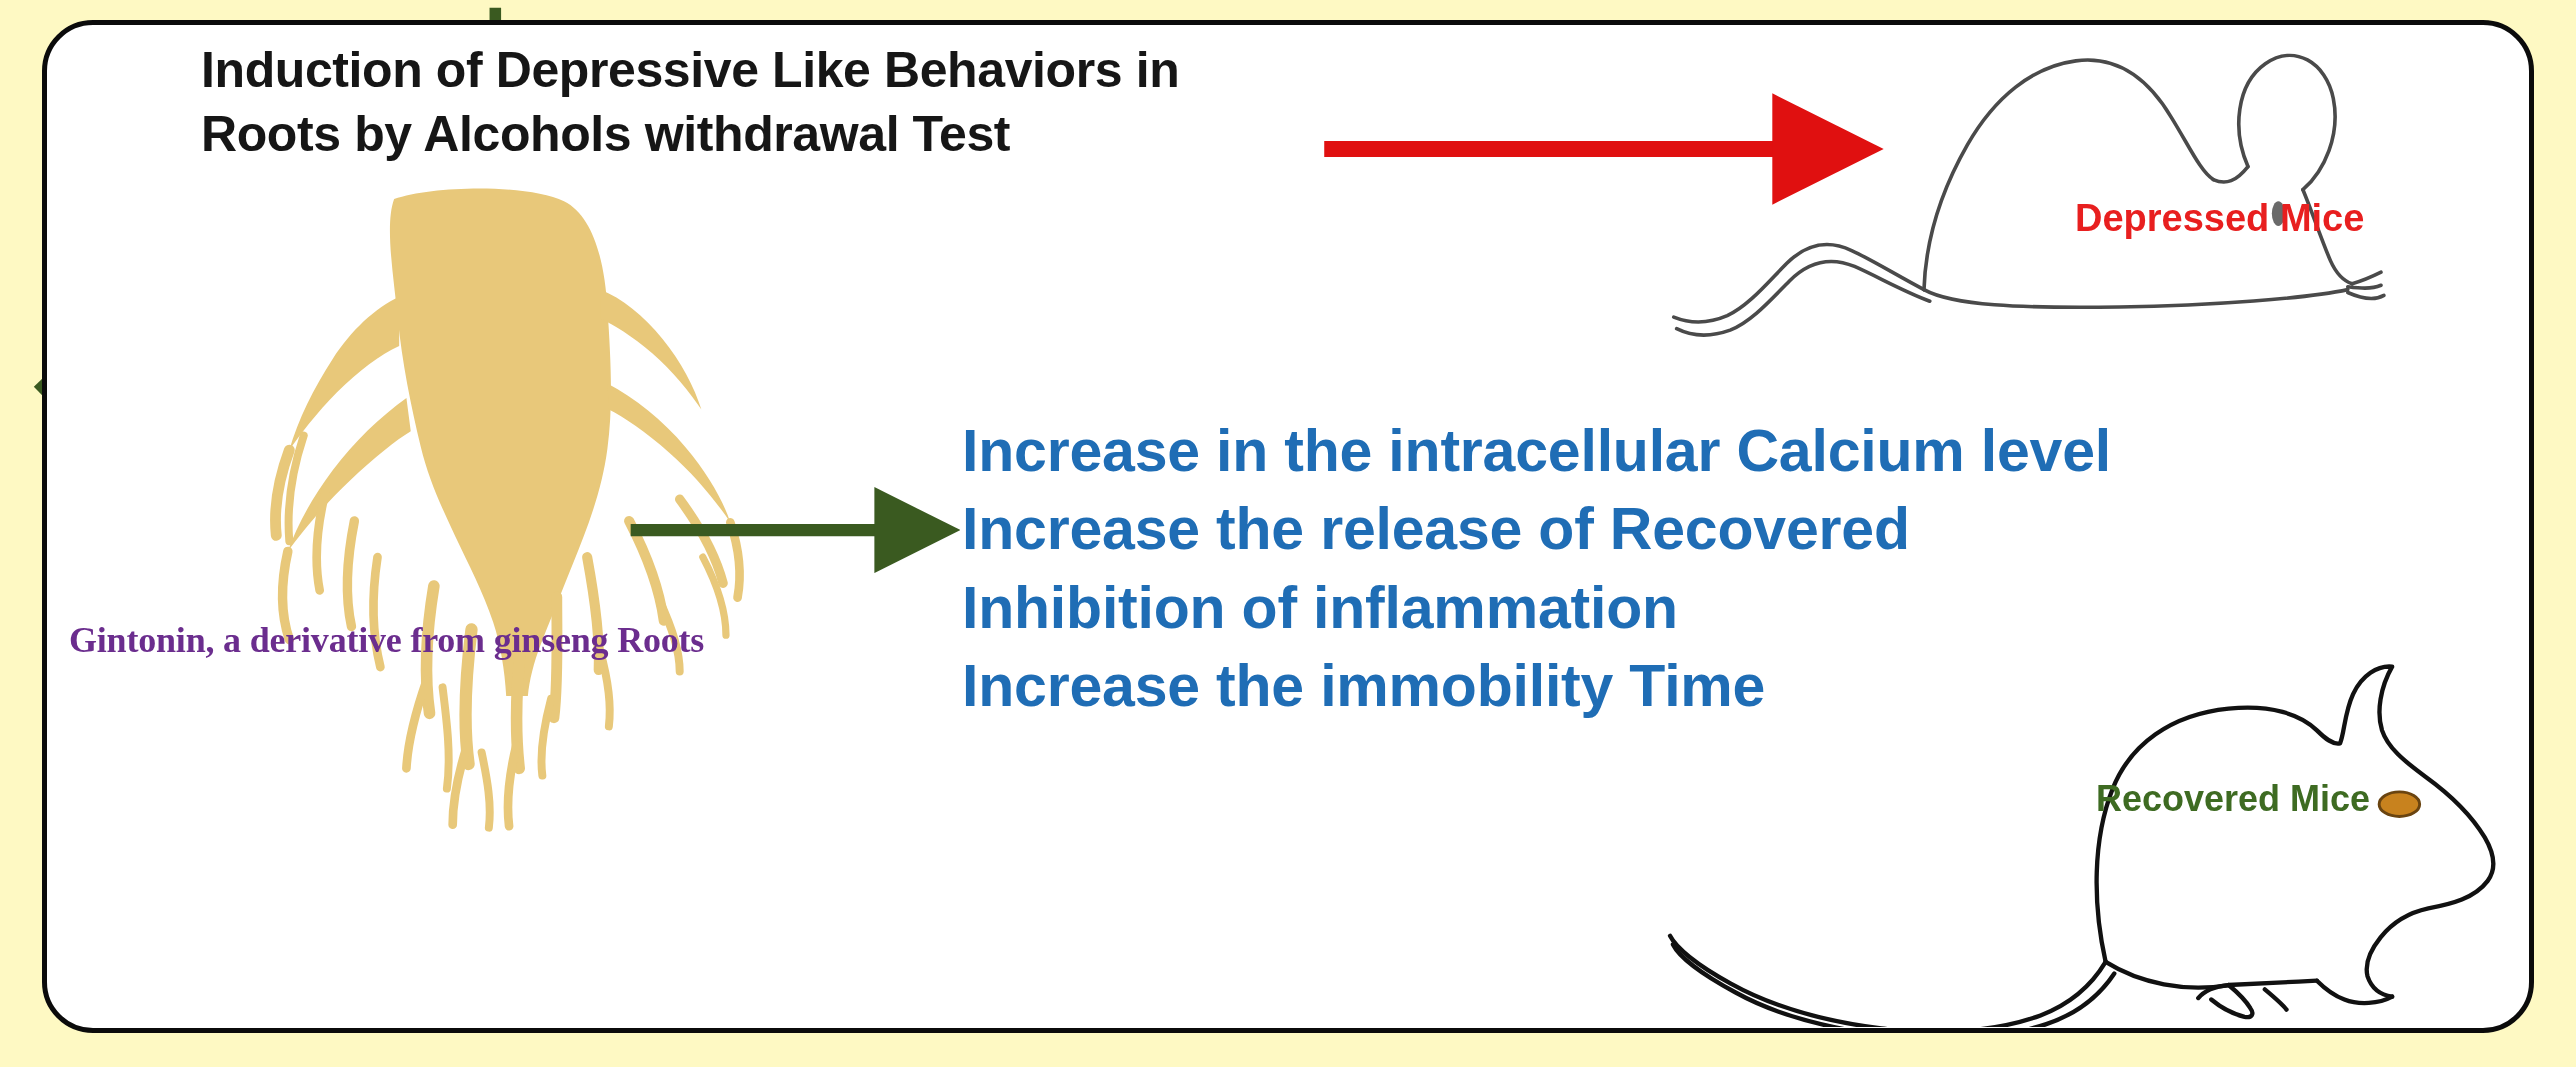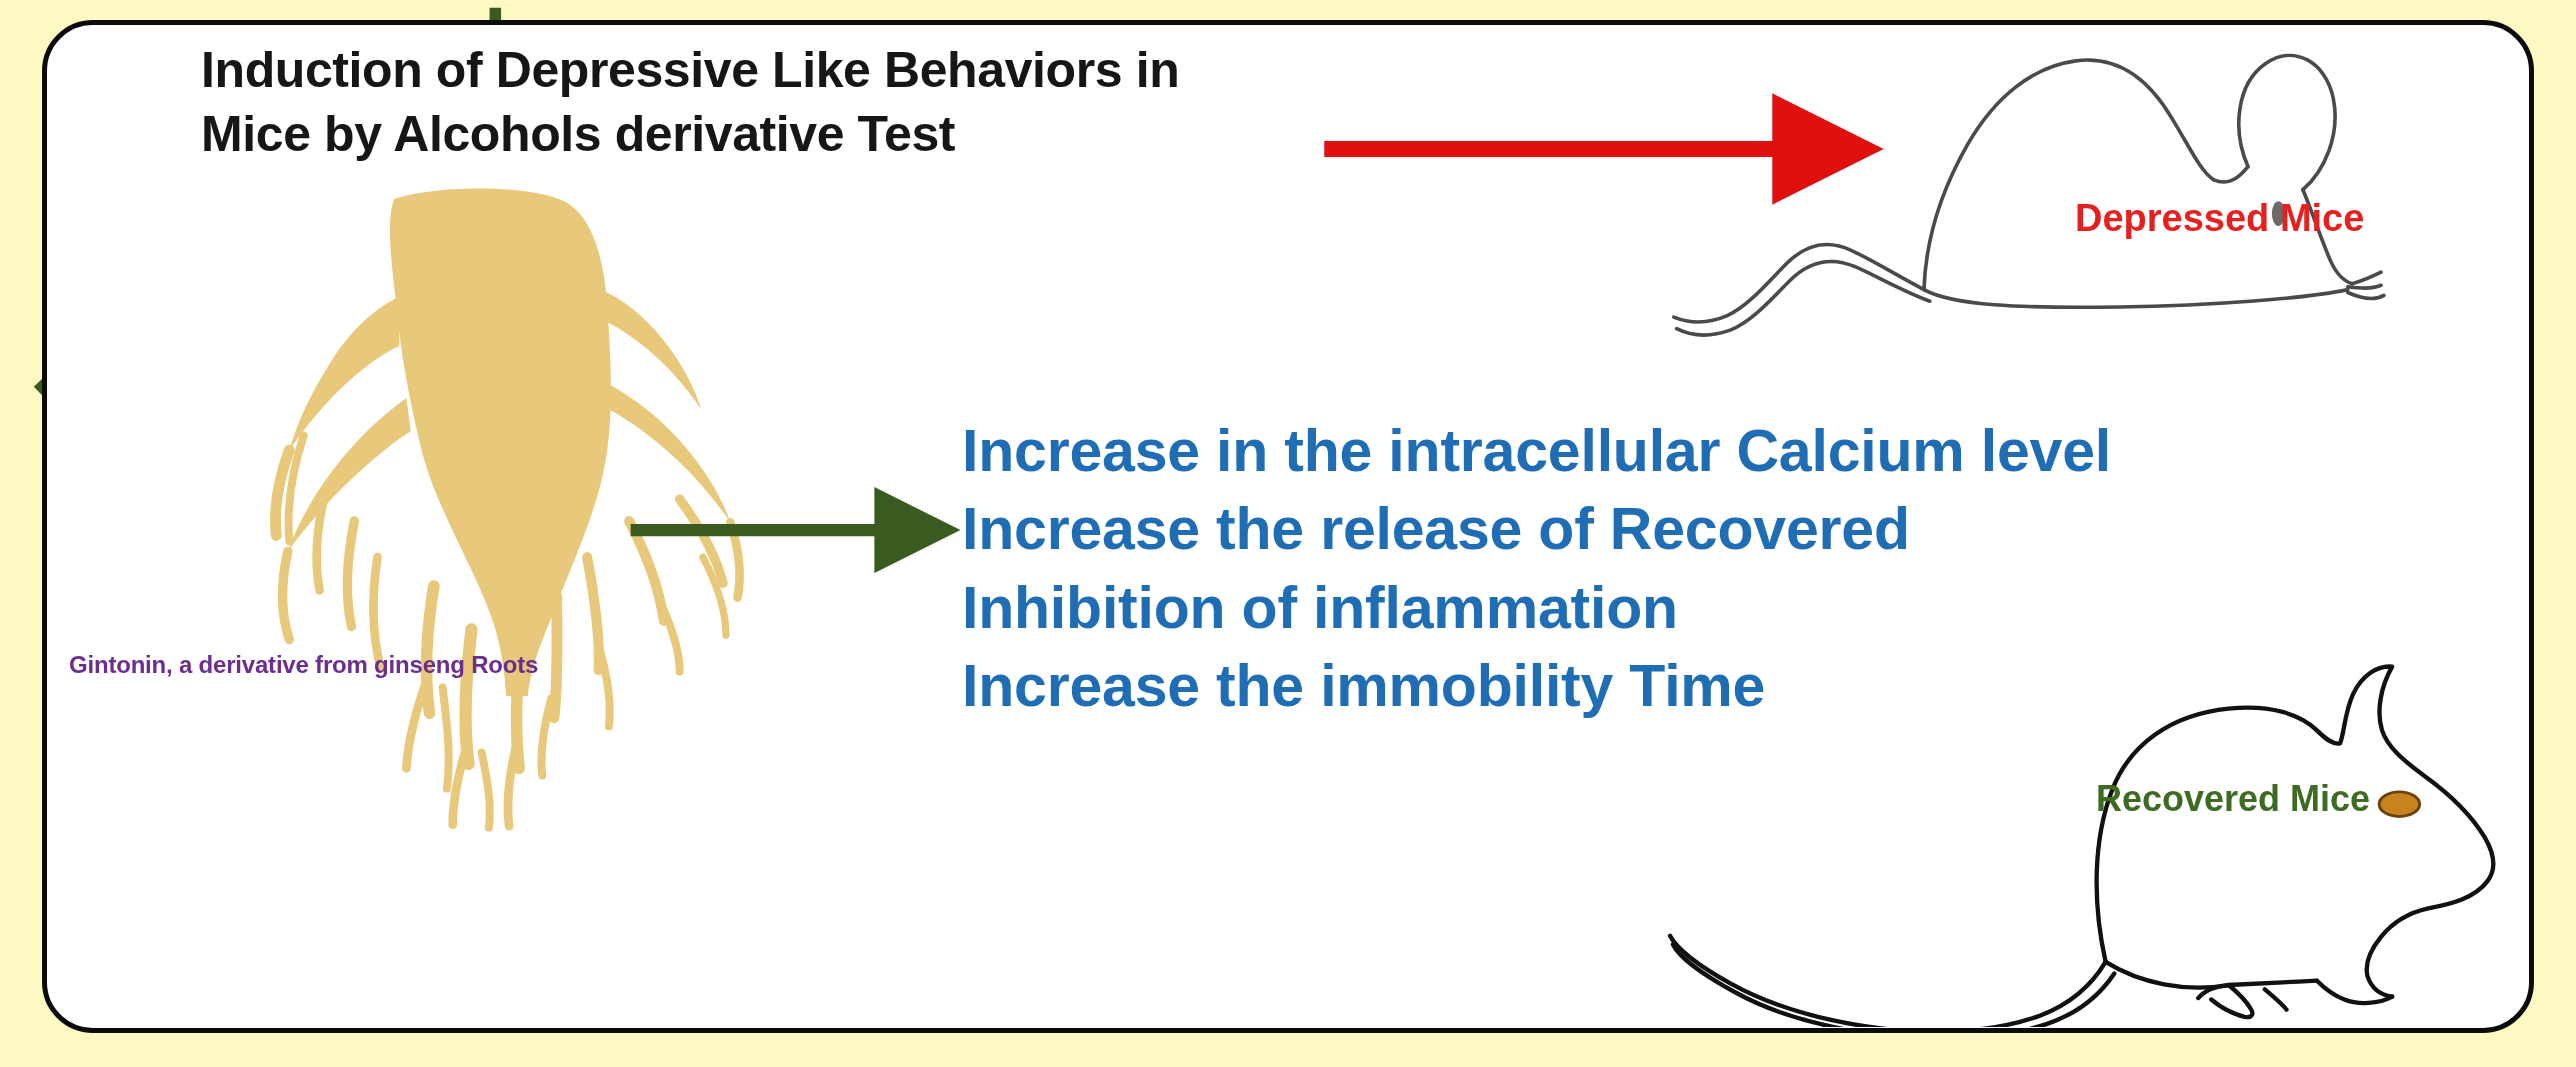--- a/index.html
+++ b/index.html
@@ -36,23 +36,23 @@
     white-space:nowrap;
   }
 
   
   .root-wrap{
     position:absolute;left:217px;top:181px;width:535px;height:651px;
   }
   .root-wrap svg{display:block;width:100%;height:100%;}
 
   .root-caption{
-    position:absolute;left:69px;top:651px;width:868px;
-    font-size:24px;font-weight:700;color:#6B2D8E;
-    white-space:nowrap;letter-spacing:-0.2px;
+    position:absolute;left:69px;top:619px;width:868px;
+    font-size:36px;font-weight:700;color:#6B2D8E;
+    white-space:nowrap;letter-spacing:-0.2px;font-family:Liberation Serif, serif;
   }
 
   
   .arrow-svg{position:absolute;overflow:visible;}
   .arrow-red{left:1317px;top:109px;width:593px;height:80px;}
   .arrow-green-h{left:622px;top:485px;width:376px;height:80px;}
   .inhibit-svg{left:2025px;top:275px;width:449px;height:246px;}
   .arrow-down-svg{left:2279px;top:275px;width:231px;height:427px;}
 
   
@@ -86,21 +86,21 @@
 </head>
 <body>
 
 <div id="stage">
 
   <div class="frame"></div>
 
   
   <div class="title-block">
     <div class="title-line">Induction of Depressive Like Behaviors in</div>
-    <div class="title-line">Mice by Alcohols derivative Test</div>
+    <div class="title-line">Roots by Alcohols withdrawal Test</div>
   </div>
 
   
   <svg class="arrow-svg arrow-red" viewBox="0 0 820 110">
     <defs>
       <marker id="mRed" markerWidth="7" markerHeight="7" refX="3.2" refY="3.5" orient="auto">
         <path d="M0,0 L7,3.5 L0,7 z" fill="#E01010"></path>
       </marker>
     </defs>
     <line x1="10" y1="55" x2="700" y2="55" stroke="#E01010" stroke-width="22" marker-end="url(#mRed)"></line>

